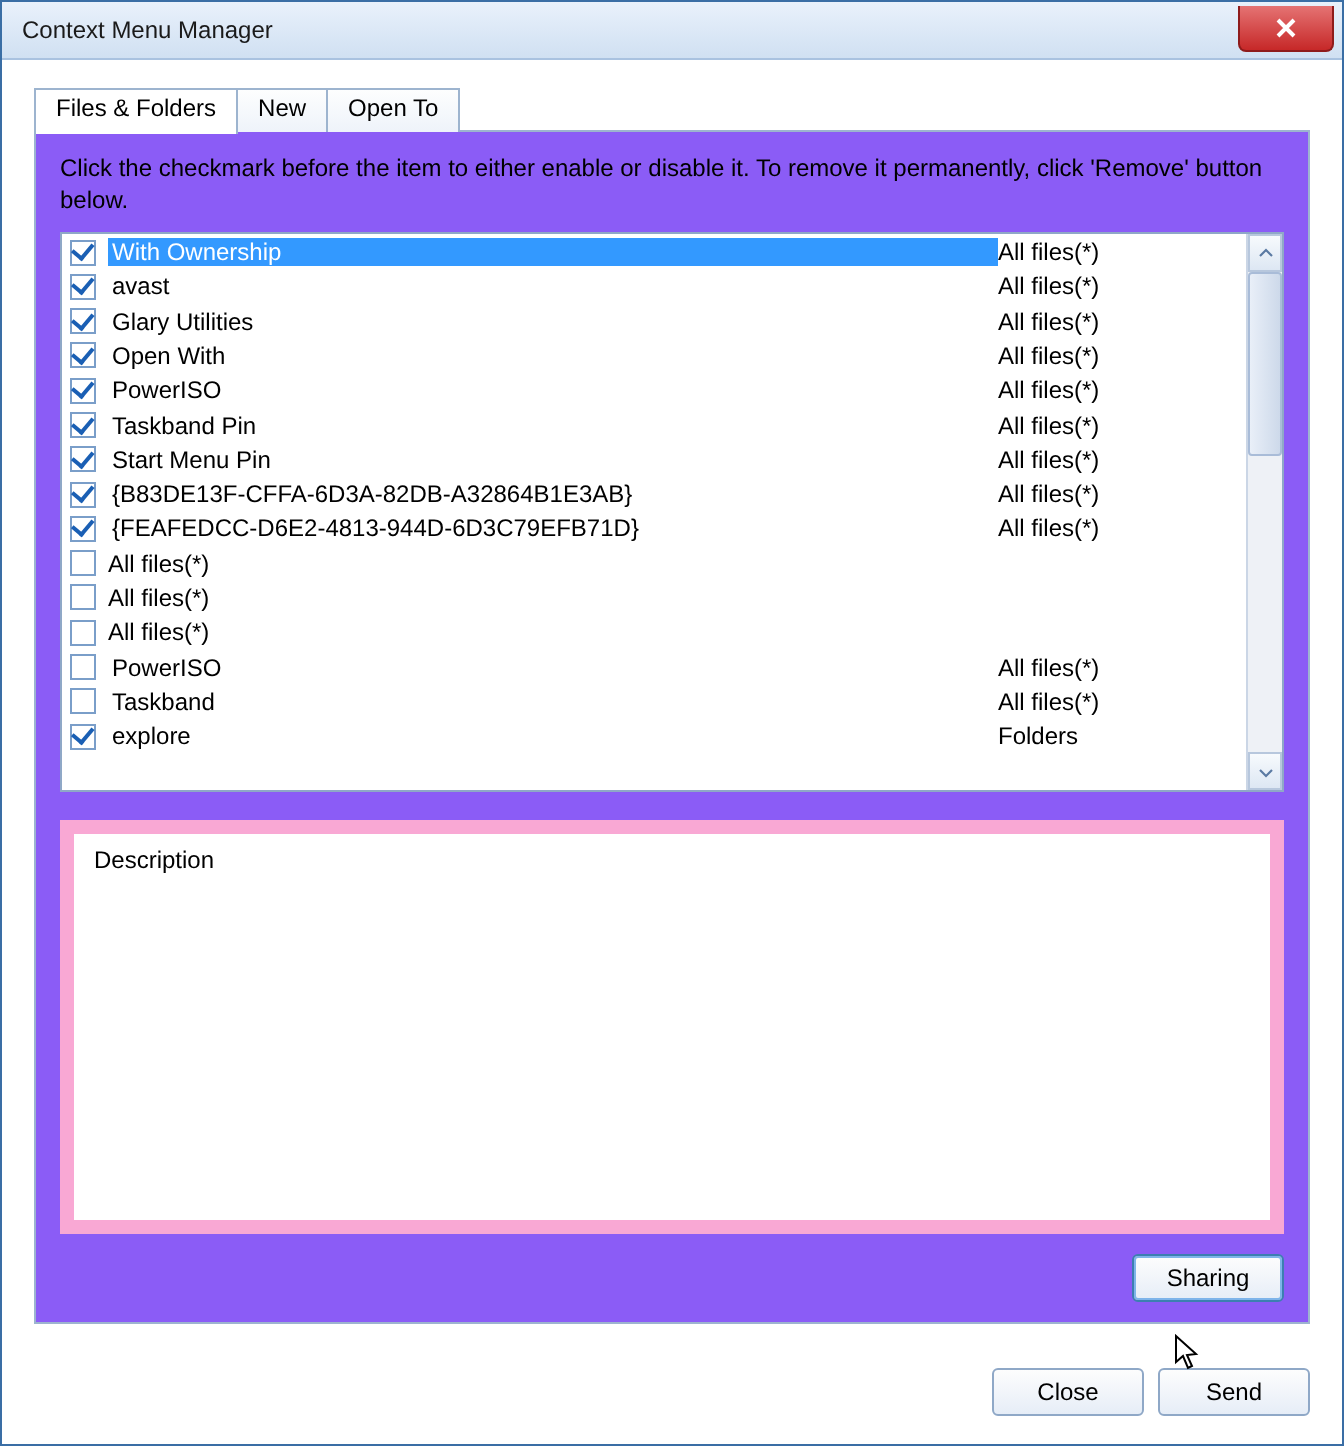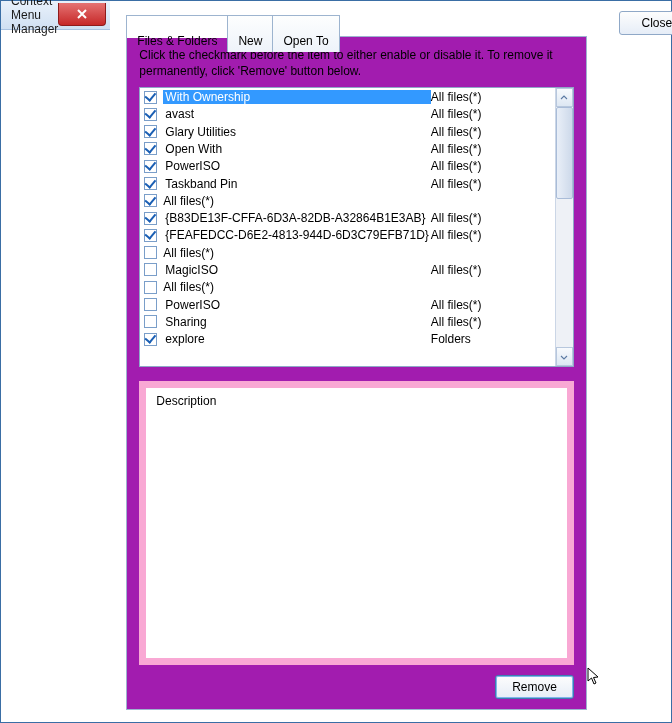--- a/index.html
+++ b/index.html
@@ -1,25 +1,25 @@
 <!DOCTYPE html>
 <html><head>
 <meta charset="utf-8">
 <style>
 html,body{margin:0;padding:0;font-family:"Segoe UI",Tahoma,sans-serif;font-size:12px;color:#000;background:#d8e4f0}
-.window{width:672px;height:723px;background:#fff;border:1px solid #3a6ea5;box-sizing:border-box;position:relative;display:flex;flex-direction:row}
+.window{width:672px;height:723px;background:#fff;border:1px solid #3a6ea5;box-sizing:border-box;position:relative;display:flex;flex-direction:column}
 .titlebar{height:28px;background:linear-gradient(#e9f1fb,#d0e0f2);display:flex;align-items:center;padding:0 0 0 10px;border-bottom:1px solid #a9c2e0}
 .titlebar .title{flex:1;font-size:12px;color:#1a1a1a}
 .closebtn{width:46px;height:22px;margin-right:4px;margin-top:-2px;background:linear-gradient(#e57373,#c62828);border:1px solid #8e1b1b;border-top:none;border-radius:0 0 4px 4px;display:flex;align-items:center;justify-content:center;cursor:pointer}
 .closebtn svg{width:12px;height:12px}
 .body{flex:1;padding:14px 16px 12px 16px;display:flex;flex-direction:column;box-sizing:border-box}
 .tabstrip{display:flex;height:22px;position:relative;z-index:2}
-.tab{padding:18px 10px;border:1px solid #9db4cf;background:linear-gradient(#fdfefe,#eef3fa);margin-right:-1px;border-bottom:none;font-size:12px;cursor:pointer;position:relative}
+.tab{padding:2px 10px;border:1px solid #9db4cf;background:linear-gradient(#fdfefe,#eef3fa);margin-right:-1px;border-bottom:none;font-size:12px;cursor:pointer;position:relative}
 .tab.active{background:#fff;z-index:3;padding-bottom:3px;margin-bottom:-1px}
-.panel{flex:1;border:1px solid #9db4cf;background:#a21caf;padding:10px 12px 10px 12px;display:flex;flex-direction:column;box-sizing:border-box;margin-top:-1px;position:relative;z-index:1}
+.panel{flex:1;border:1px solid #9db4cf;background:#8b5cf6;padding:10px 12px 10px 12px;display:flex;flex-direction:column;box-sizing:border-box;margin-top:-1px;position:relative;z-index:1}
 .instr{font-size:12px;line-height:1.35;margin-bottom:8px}
 .listbox{border:1px solid #8fa8c7;height:278px;overflow:hidden;position:relative;background:#fff;display:flex}
 .listinner{flex:1;overflow:hidden}
 .row{display:flex;align-items:center;height:17.3px;padding:0 4px;font-size:12px;color:#000}
 .row.sel .name{background:#3399ff;color:#fff;padding:0 2px}
 .cb{width:13px;height:13px;border:1px solid #7a9ec9;background:#fff;margin-right:6px;display:flex;align-items:center;justify-content:center;box-sizing:border-box}
 .cb.checked::after{content:"";display:block;width:5px;height:8px;border-right:2px solid #1a5fb4;border-bottom:2px solid #1a5fb4;transform:rotate(40deg) translate(-1px,-1px)}
 .name{flex:1;white-space:nowrap;overflow:hidden;text-overflow:ellipsis;padding:0 2px}
 .type{width:120px;text-align:left}
 .vscroll{width:17px;background:#eef1f6;border-left:1px solid #cbd6e6;display:flex;flex-direction:column}
@@ -27,21 +27,21 @@
 .sbbtn svg{width:8px;height:8px}
 .sbtrack{flex:1;position:relative}
 .sbthumb{position:absolute;left:0;right:0;top:0;height:90px;background:linear-gradient(90deg,#e9eff8,#cdd9ea);border:1px solid #a9bcd8;border-radius:2px}
 .descbox{border:7px solid #f9a8d4;margin-top:14px;flex:1;padding:6px 10px;min-height:170px;background:#fff}
 .drow{display:flex;font-size:12px;margin-bottom:4px}
 .drow .k{width:160px}
 .drow .v{flex:1;white-space:nowrap;overflow:hidden;text-overflow:ellipsis}
 .panel-actions{display:flex;justify-content:flex-end;margin-top:10px}
 .btn{min-width:76px;height:24px;padding:0 16px;background:linear-gradient(#fdfdfd,#e6edf7);border:1px solid #8fa8c7;border-radius:3px;font-size:12px;cursor:pointer;display:inline-flex;align-items:center;justify-content:center;position:relative}
 .btn.focus{border-color:#3c7fb1;box-shadow:0 0 0 1px #7eb4ea inset}
-.footer{display:flex;justify-content:flex-end;gap:24px;padding:10px 28px 14px 16px}
+.footer{display:flex;justify-content:flex-end;gap:7px;padding:10px 16px 14px 16px}
 .cursor{position:absolute;left:586px;top:666px;pointer-events:none;z-index:50}
 .cursor svg{width:16px;height:20px}
 </style>
 </head>
 <body>
 
 <div class="window">
 
   <div class="titlebar">
     <div class="title">Context Menu Manager</div>
@@ -91,53 +91,53 @@
               <div class="name">PowerISO</div>
               <div class="type">All files(*)</div>
             </div>
             <div class="row">
               <div class="cb checked"></div>
               <div class="name">Taskband Pin</div>
               <div class="type">All files(*)</div>
             </div>
             <div class="row">
               <div class="cb checked"></div>
+              <div class="name">Start Menu Pin</div>
               <div class="type">All files(*)</div>
             </div>
             <div class="row">
               <div class="cb checked"></div>
               <div class="name">{B83DE13F-CFFA-6D3A-82DB-A32864B1E3AB}</div>
               <div class="type">All files(*)</div>
             </div>
             <div class="row">
               <div class="cb checked"></div>
               <div class="name">{FEAFEDCC-D6E2-4813-944D-6D3C79EFB71D}</div>
               <div class="type">All files(*)</div>
             </div>
             <div class="row">
               <div class="cb"></div>
               <div class="type">All files(*)</div>
             </div>
             <div class="row">
               <div class="cb"></div>
-              <div class="name">MagicISO</div>
               <div class="type">All files(*)</div>
             </div>
             <div class="row">
               <div class="cb"></div>
               <div class="type">All files(*)</div>
             </div>
             <div class="row">
               <div class="cb"></div>
               <div class="name">PowerISO</div>
               <div class="type">All files(*)</div>
             </div>
             <div class="row">
               <div class="cb"></div>
-              <div class="name">Sharing</div>
+              <div class="name">Taskband</div>
               <div class="type">All files(*)</div>
             </div>
             <div class="row">
               <div class="cb checked"></div>
               <div class="name">explore</div>
               <div class="type">Folders</div>
             </div>
           </div>
         <div class="vscroll">
           <div class="sbbtn">
@@ -157,21 +157,21 @@
       </div>
 
       <div class="descbox">
         <div class="drow">
           <div class="k">Description</div>
           <div class="v"></div>
         </div>
       </div>
 
       <div class="panel-actions">
-        <button class="btn focus">Remove</button>
+        <button class="btn focus">Sharing</button>
       </div>
 
     </div>
 
   </div>
 
   <div class="footer">
     <button class="btn">Close</button>
     <button class="btn">Send</button>
   </div>

